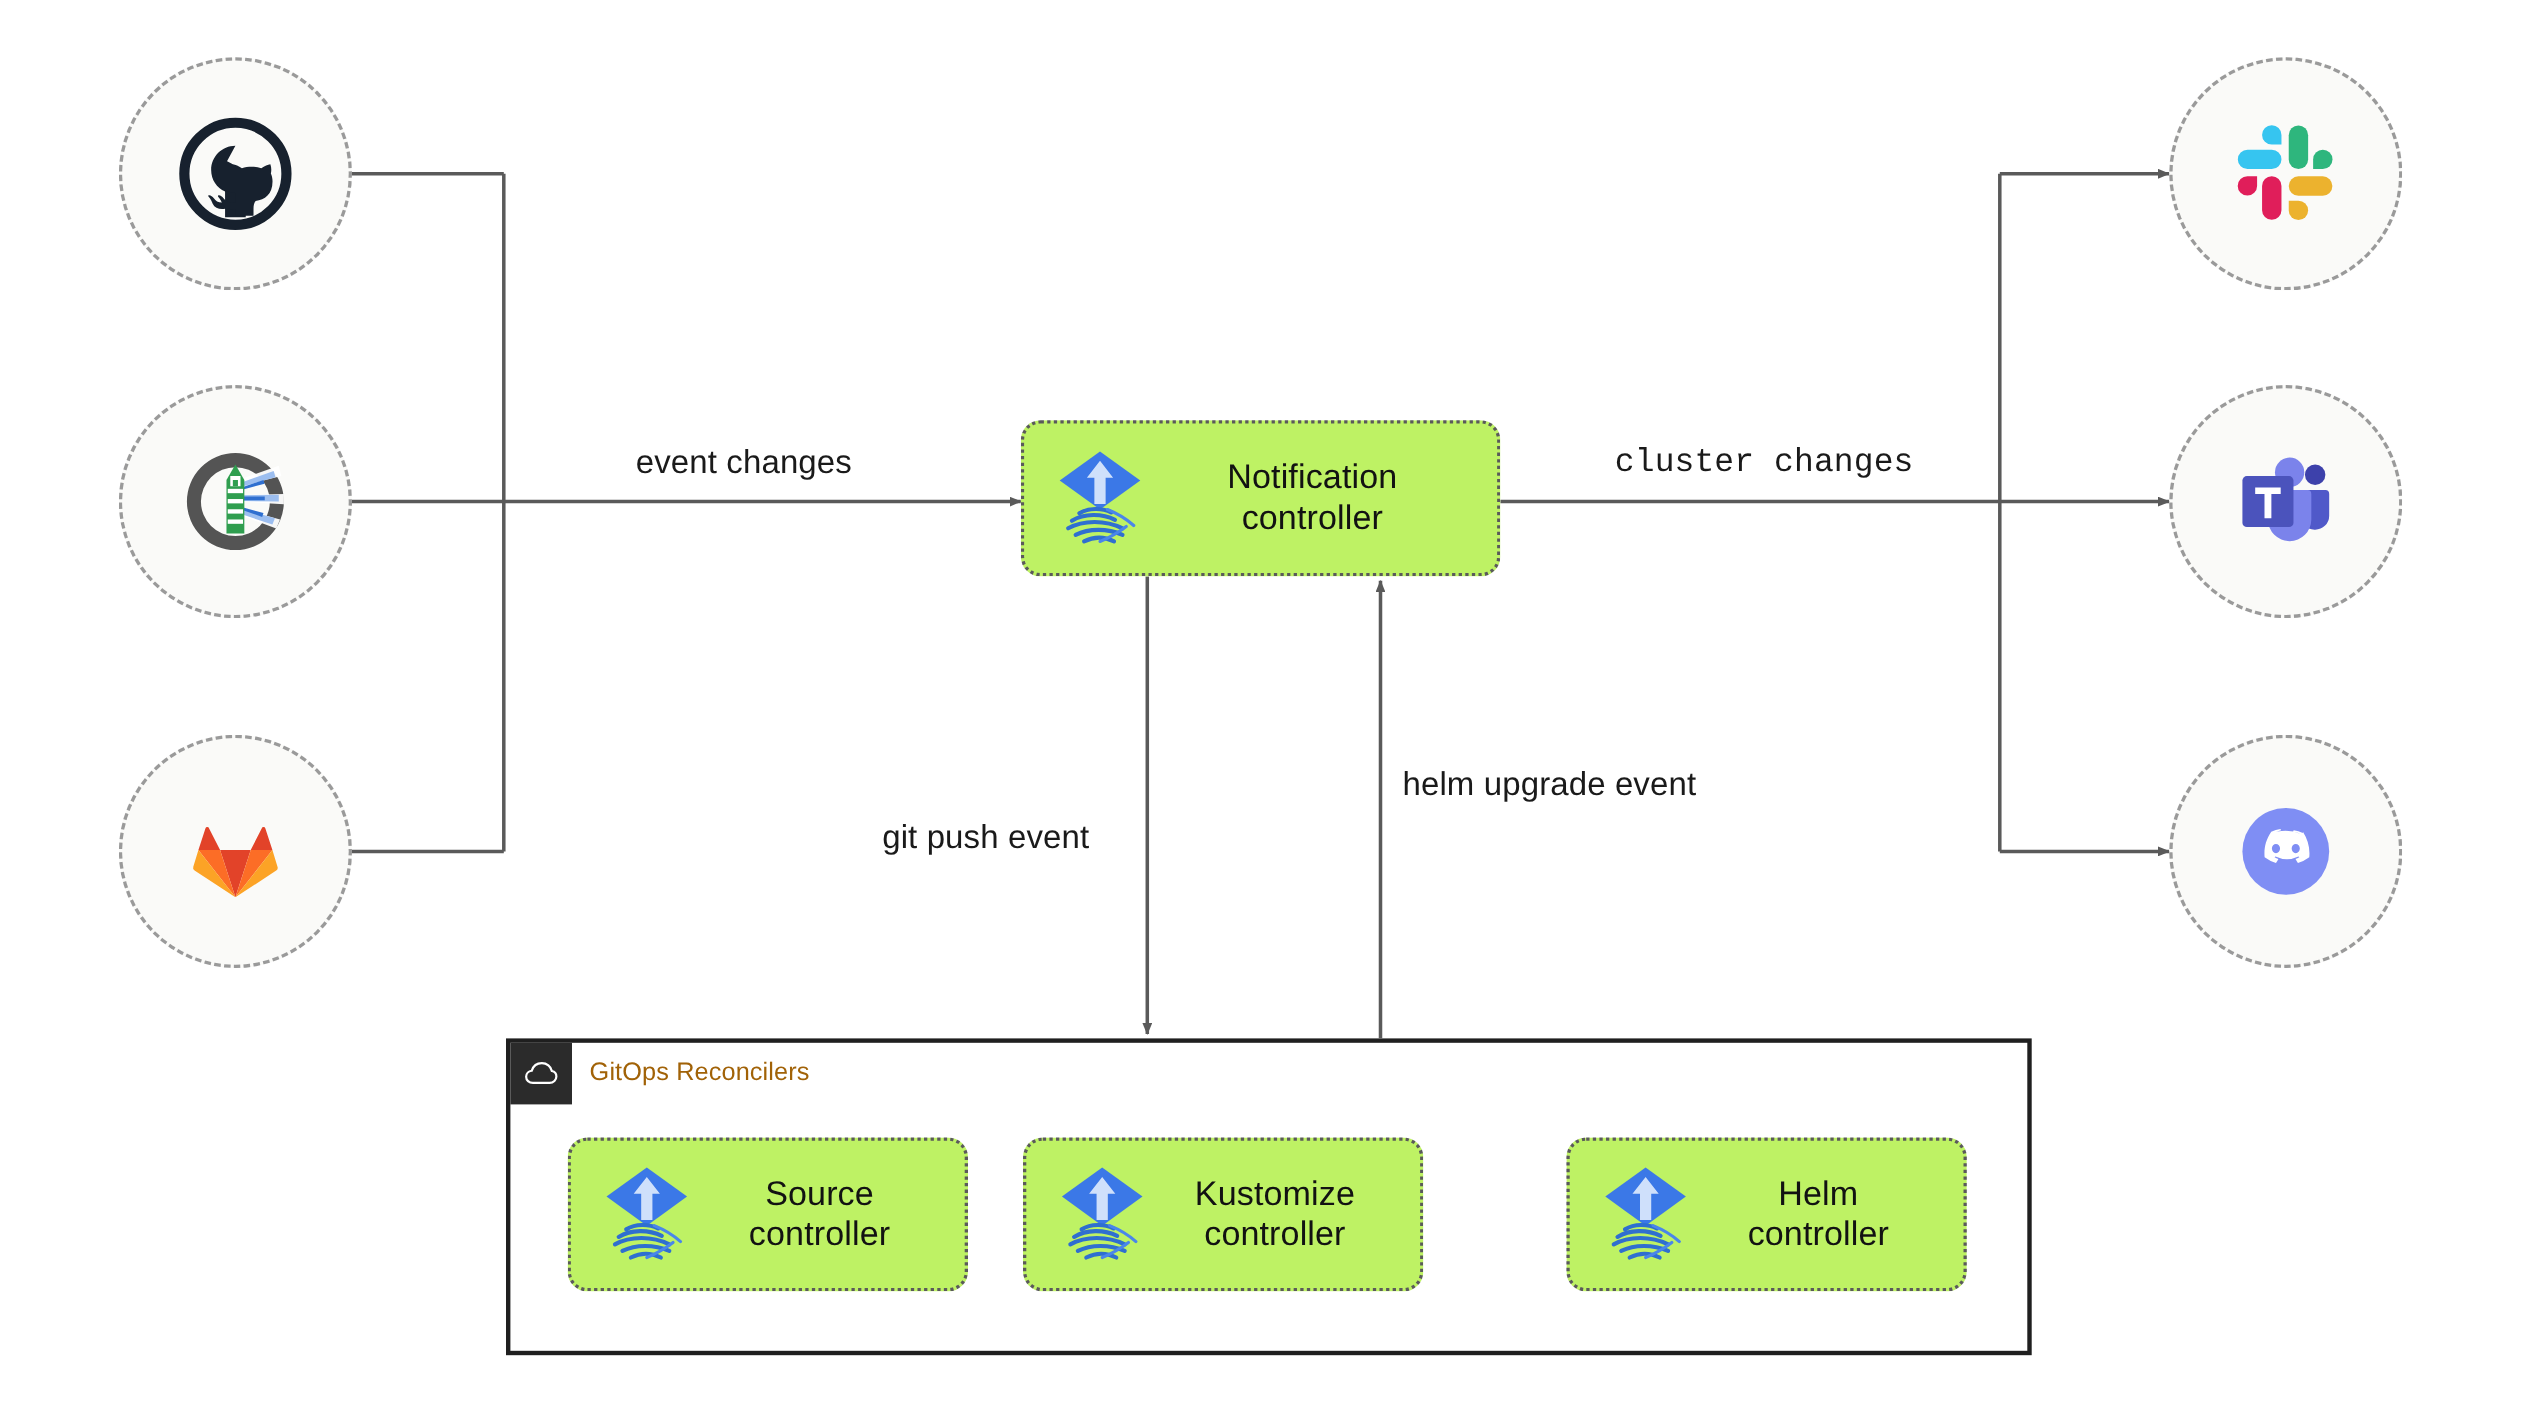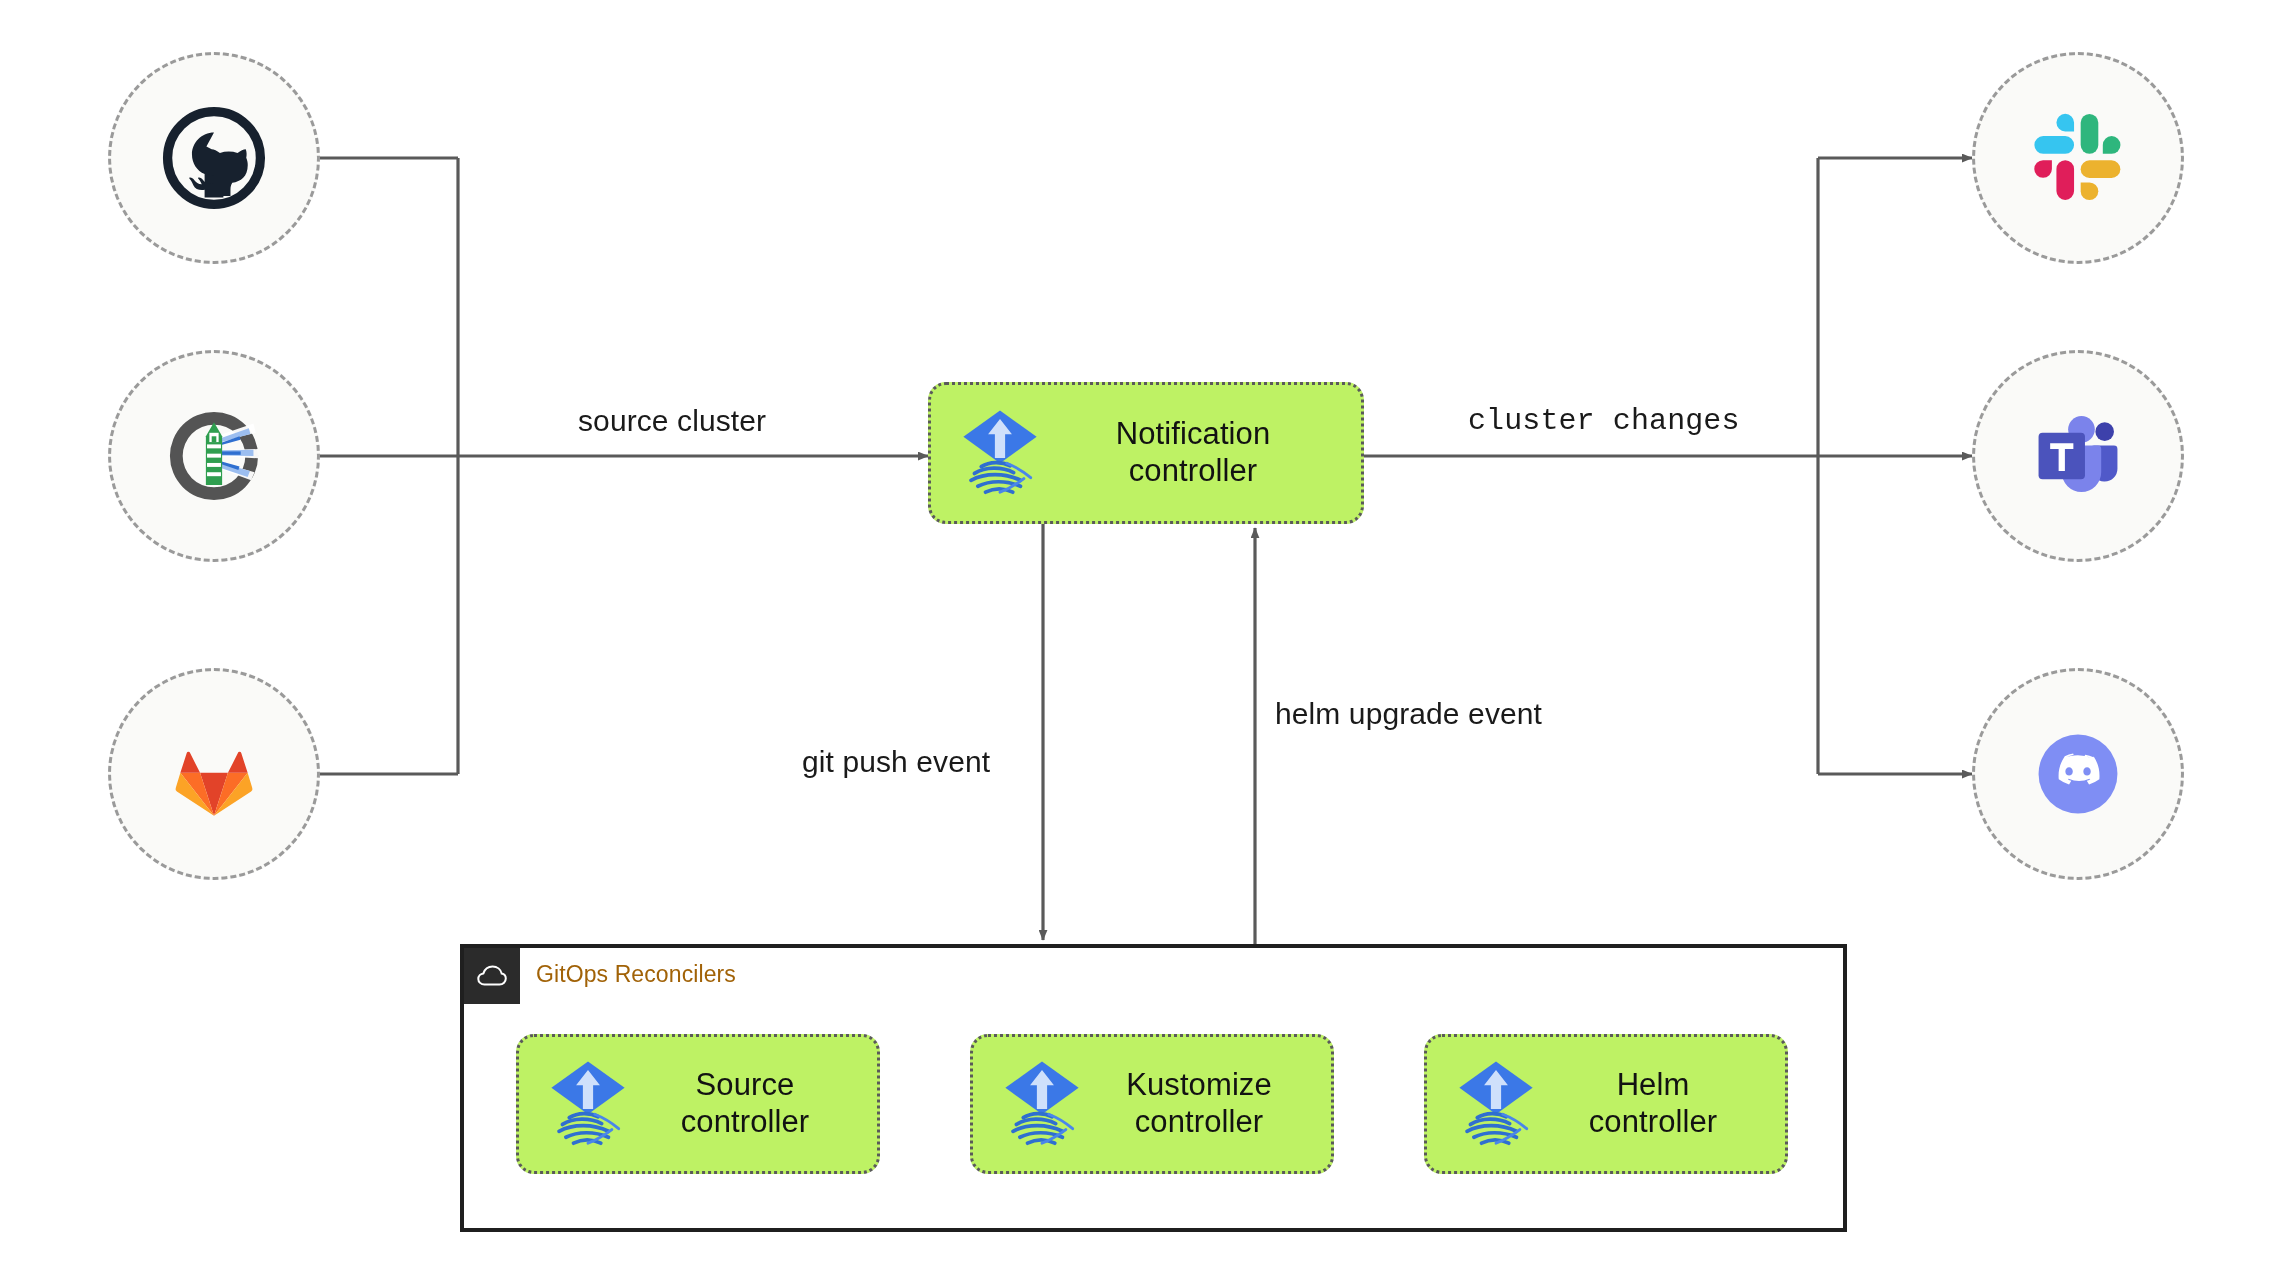--- a/index.html
+++ b/index.html
@@ -270,21 +270,21 @@
       </g>
       <g stroke="#4a86ea" stroke-width="3.4" stroke-linecap="round" fill="none">
         <path d="M58 66 C68 70 78 76 86 83"></path>
         <path d="M50 100 C60 96 70 90 78 84"></path>
       </g>
     </svg>
     <div class="ctrl-label">Source
 controller</div>
   </div>
 
-  <div class="ctrl-box" style="left:970px; top:1034px; width:364px; height:140px;">
+  <div class="ctrl-box" style="left:930px; top:1034px; width:364px; height:140px;">
     <svg class="ctrl-icon" viewBox="0 0 100 108">
       <path d="M50 4 L93 35 L50 66 L7 35 Z" fill="#3b78e7"></path>
       <path d="M50 14 L64 32 H56 V60 H44 V32 H36 Z" fill="#cfe0fb"></path>
       <g stroke="#2f6fd0" stroke-width="4.4" stroke-linecap="round" fill="none">
         <path d="M28 70 C38 64 52 64 62 69"></path>
         <path d="M20 78 C33 70 52 70 66 77"></path>
         <path d="M16 86 C32 77 56 77 74 86"></path>
         <path d="M24 93 C38 86 58 86 74 93"></path>
         <path d="M33 100 C43 95 55 95 65 100"></path>
       </g>
@@ -310,21 +310,21 @@
       </g>
       <g stroke="#4a86ea" stroke-width="3.4" stroke-linecap="round" fill="none">
         <path d="M58 66 C68 70 78 76 86 83"></path>
         <path d="M50 100 C60 96 70 90 78 84"></path>
       </g>
     </svg>
     <div class="ctrl-label">Helm
 controller</div>
   </div>
 
-  <div class="edge-label" style="left:578px; top:404px;">source cluster</div>
+  <div class="edge-label" style="left:578px; top:404px;">event changes</div>
 
   <div class="edge-label" style="left:1468px; top:404px;font-family:Liberation Mono, monospace;">cluster changes</div>
 
   <div class="edge-label" style="left:802px; top:697px;margin-top:48px;">git push event</div>
 
   <div class="edge-label" style="left:1275px; top:697px;">helm upgrade event</div>
 
 </div>
 
 </body></html>

